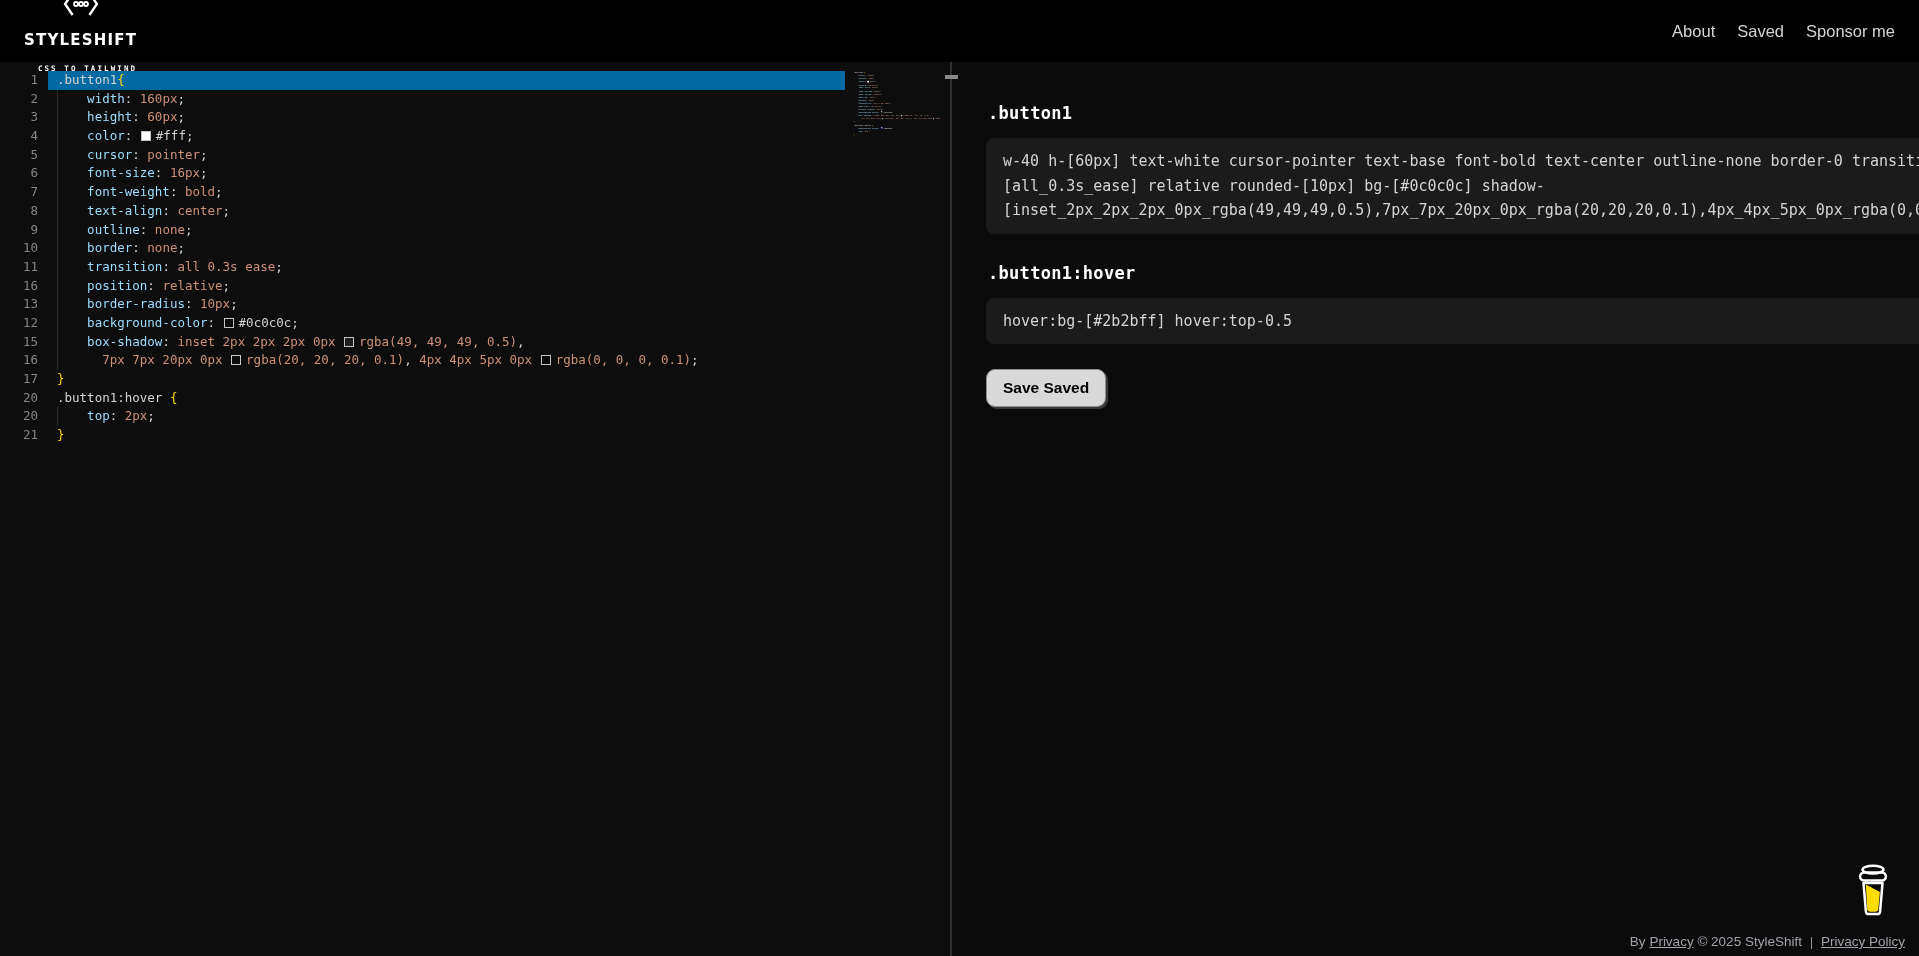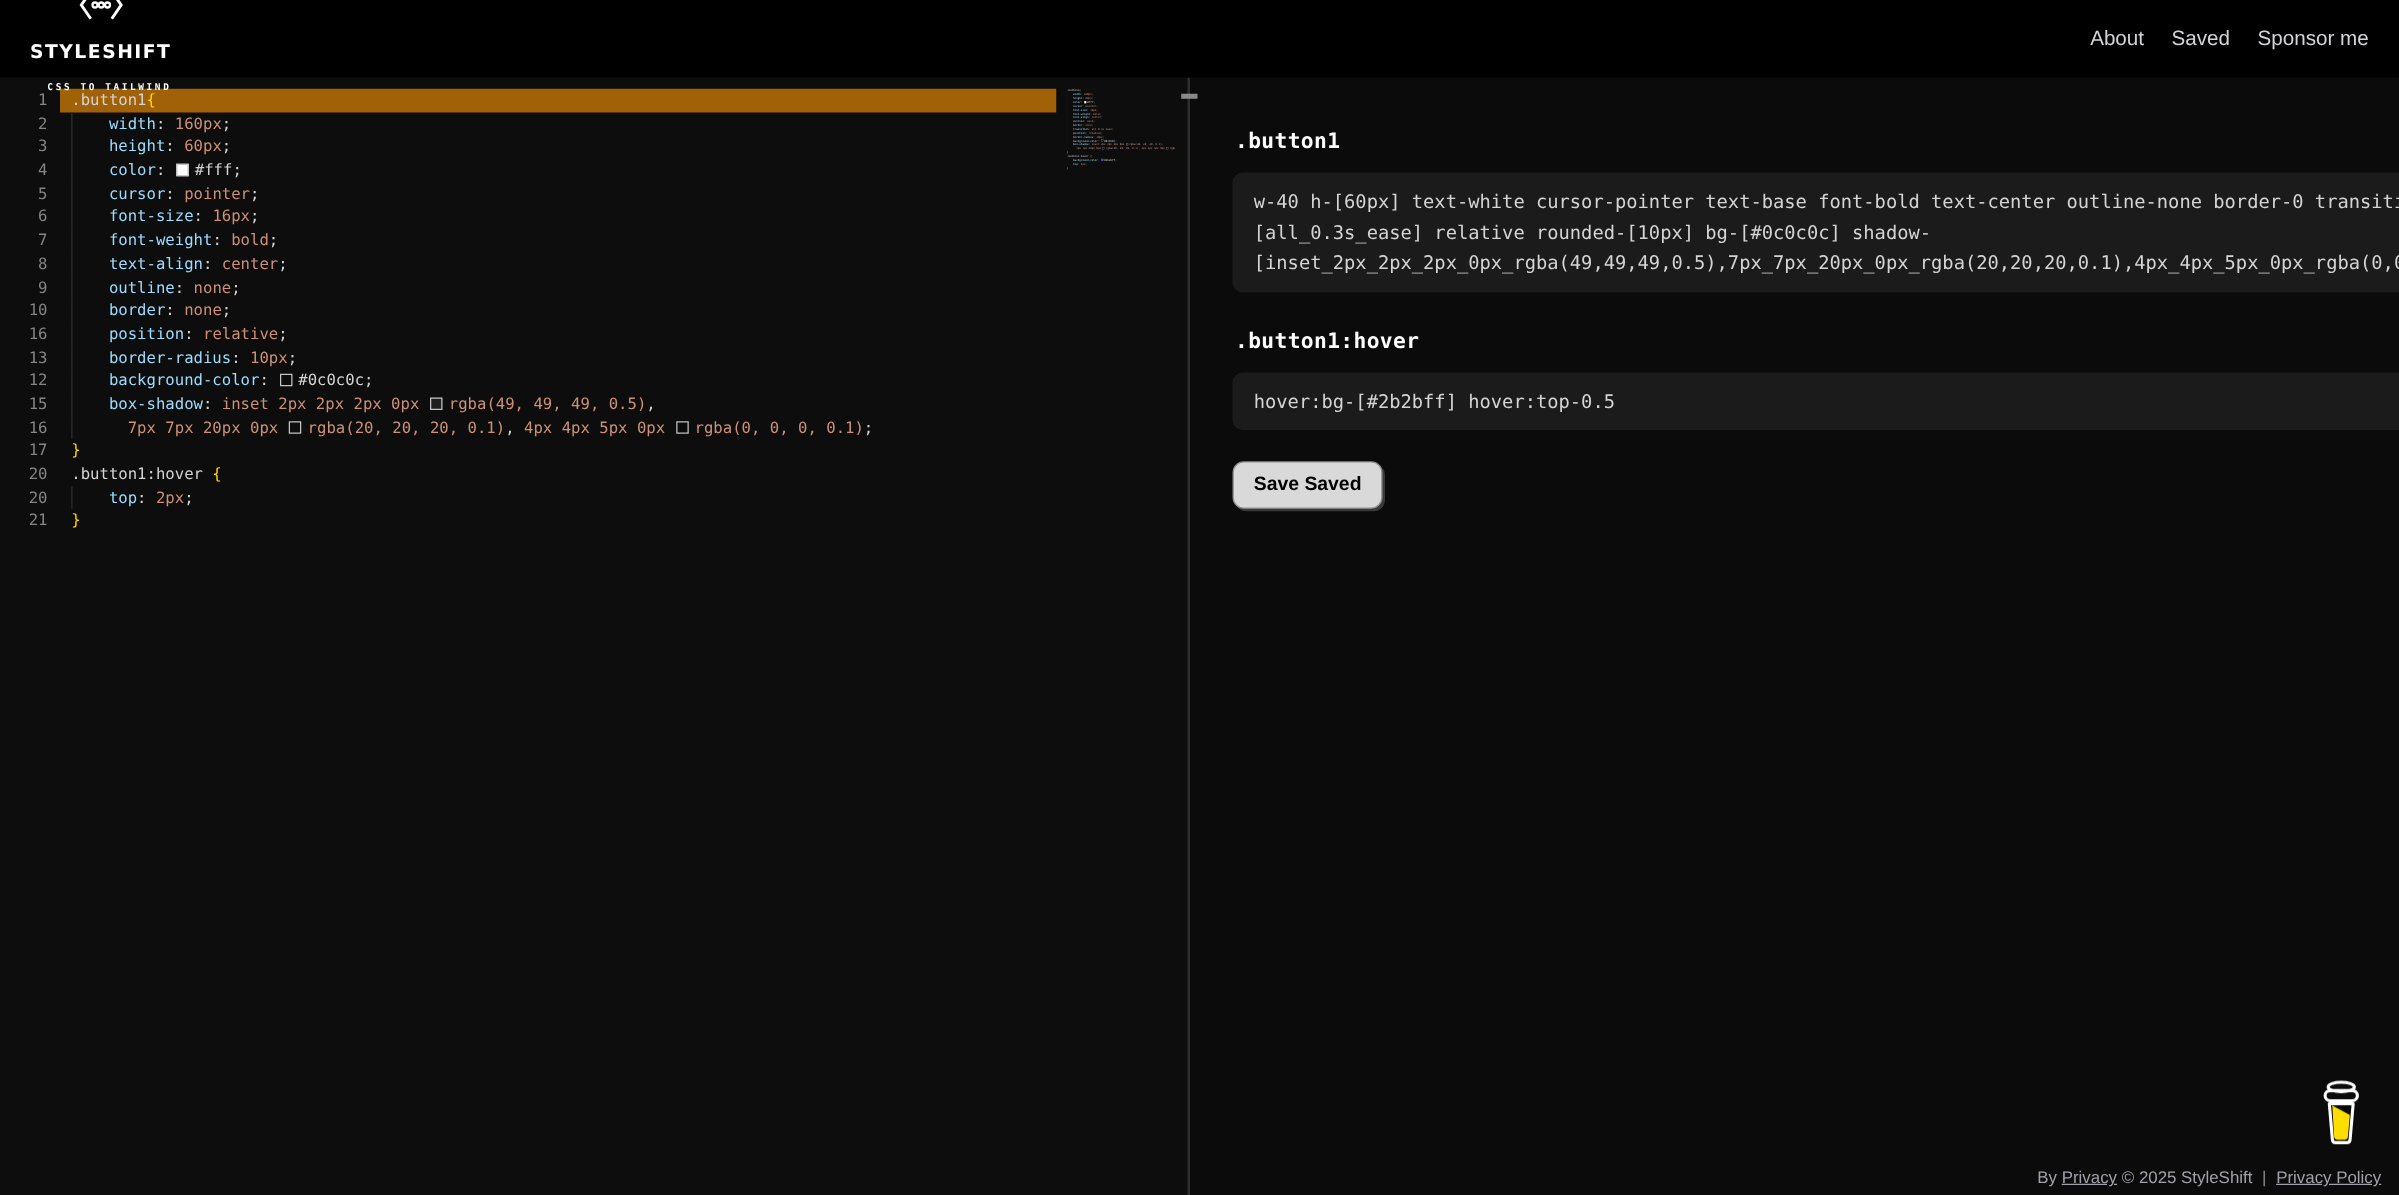--- a/index.html
+++ b/index.html
@@ -39,21 +39,21 @@
     padding-top:9px; font-family:"DejaVu Sans Mono", monospace; font-size:12.5px;
     flex:none; overflow:hidden;
   }
   .cm-line { display:flex; height:18.7px; line-height:18.7px; white-space:pre; width:845px; }
   .gut { flex:none; width:48px; padding-right:10px; text-align:right; color:#858585; }
   .lctn { flex:1; padding-left:9px; }
   .lctn.ind {
     background-image:linear-gradient(#2c2c2c,#2c2c2c);
     background-repeat:no-repeat; background-position:9px 0; background-size:1px 100%;
   }
-  .cm-line.active .lctn { background-color:#a16207; }
+  .cm-line.active .lctn { background-color:#0369a1; }
   .tk-sel { color:#d4d4d4; }
   .tk-br  { color:#ffd700; }
   .tk-pr  { color:#9cdcfe; }
   .tk-pu  { color:#d4d4d4; }
   .tk-va  { color:#ce9178; }
   .tk-hx  { color:#d4d4d4; }
   .swatch {
     display:inline-block; width:10px; height:10px; border:1px solid #c4c4c4;
     margin:0 5px 0 1px; transform:translateY(1px); cursor:pointer;
   }
@@ -128,20 +128,21 @@
         <div class="cm-line active"><span class="gut">1</span><span class="lctn"><span class="tk-sel">.button1</span><span class="tk-br">{</span></span></div>
         <div class="cm-line"><span class="gut">2</span><span class="lctn ind"><span class="tk-pu">    </span><span class="tk-pr">width</span><span class="tk-pu">: </span><span class="tk-va">160px</span><span class="tk-pu">;</span></span></div>
         <div class="cm-line"><span class="gut">3</span><span class="lctn ind"><span class="tk-pu">    </span><span class="tk-pr">height</span><span class="tk-pu">: </span><span class="tk-va">60px</span><span class="tk-pu">;</span></span></div>
         <div class="cm-line"><span class="gut">4</span><span class="lctn ind"><span class="tk-pu">    </span><span class="tk-pr">color</span><span class="tk-pu">: </span><span class="swatch" style="background: rgb(255, 255, 255);"></span><span class="tk-hx">#fff</span><span class="tk-pu">;</span></span></div>
         <div class="cm-line"><span class="gut">5</span><span class="lctn ind"><span class="tk-pu">    </span><span class="tk-pr">cursor</span><span class="tk-pu">: </span><span class="tk-va">pointer</span><span class="tk-pu">;</span></span></div>
         <div class="cm-line"><span class="gut">6</span><span class="lctn ind"><span class="tk-pu">    </span><span class="tk-pr">font-size</span><span class="tk-pu">: </span><span class="tk-va">16px</span><span class="tk-pu">;</span></span></div>
         <div class="cm-line"><span class="gut">7</span><span class="lctn ind"><span class="tk-pu">    </span><span class="tk-pr">font-weight</span><span class="tk-pu">: </span><span class="tk-va">bold</span><span class="tk-pu">;</span></span></div>
         <div class="cm-line"><span class="gut">8</span><span class="lctn ind"><span class="tk-pu">    </span><span class="tk-pr">text-align</span><span class="tk-pu">: </span><span class="tk-va">center</span><span class="tk-pu">;</span></span></div>
         <div class="cm-line"><span class="gut">9</span><span class="lctn ind"><span class="tk-pu">    </span><span class="tk-pr">outline</span><span class="tk-pu">: </span><span class="tk-va">none</span><span class="tk-pu">;</span></span></div>
         <div class="cm-line"><span class="gut">10</span><span class="lctn ind"><span class="tk-pu">    </span><span class="tk-pr">border</span><span class="tk-pu">: </span><span class="tk-va">none</span><span class="tk-pu">;</span></span></div>
+        <div class="cm-line"><span class="gut">11</span><span class="lctn ind"><span class="tk-pu">    </span><span class="tk-pr">transition</span><span class="tk-pu">: </span><span class="tk-va">all 0.3s ease</span><span class="tk-pu">;</span></span></div>
         <div class="cm-line"><span class="gut">16</span><span class="lctn ind"><span class="tk-pu">    </span><span class="tk-pr">position</span><span class="tk-pu">: </span><span class="tk-va">relative</span><span class="tk-pu">;</span></span></div>
         <div class="cm-line"><span class="gut">13</span><span class="lctn ind"><span class="tk-pu">    </span><span class="tk-pr">border-radius</span><span class="tk-pu">: </span><span class="tk-va">10px</span><span class="tk-pu">;</span></span></div>
         <div class="cm-line"><span class="gut">12</span><span class="lctn ind"><span class="tk-pu">    </span><span class="tk-pr">background-color</span><span class="tk-pu">: </span><span class="swatch" style="background: rgb(12, 12, 12);"></span><span class="tk-hx">#0c0c0c</span><span class="tk-pu">;</span></span></div>
         <div class="cm-line"><span class="gut">15</span><span class="lctn ind"><span class="tk-pu">    </span><span class="tk-pr">box-shadow</span><span class="tk-pu">: </span><span class="tk-va">inset 2px 2px 2px 0px </span><span class="swatch" style="background: rgba(49, 49, 49, 0.5);"></span><span class="tk-va">rgba(49, 49, 49, 0.5)</span><span class="tk-pu">,</span></span></div>
         <div class="cm-line"><span class="gut">16</span><span class="lctn ind"><span class="tk-pu">      </span><span class="tk-va">7px 7px 20px 0px </span><span class="swatch" style="background: rgba(20, 20, 20, 0.1);"></span><span class="tk-va">rgba(20, 20, 20, 0.1)</span><span class="tk-pu">, </span><span class="tk-va">4px 4px 5px 0px </span><span class="swatch" style="background: rgba(0, 0, 0, 0.1);"></span><span class="tk-va">rgba(0, 0, 0, 0.1)</span><span class="tk-pu">;</span></span></div>
         <div class="cm-line"><span class="gut">17</span><span class="lctn"><span class="tk-br">}</span></span></div>
         <div class="cm-line"><span class="gut">20</span><span class="lctn"><span class="tk-sel">.button1:hover </span><span class="tk-br">{</span></span></div>
         <div class="cm-line"><span class="gut">20</span><span class="lctn ind"><span class="tk-pu">    </span><span class="tk-pr">top</span><span class="tk-pu">: </span><span class="tk-va">2px</span><span class="tk-pu">;</span></span></div>
         <div class="cm-line"><span class="gut">21</span><span class="lctn"><span class="tk-br">}</span></span></div>
       </div>

